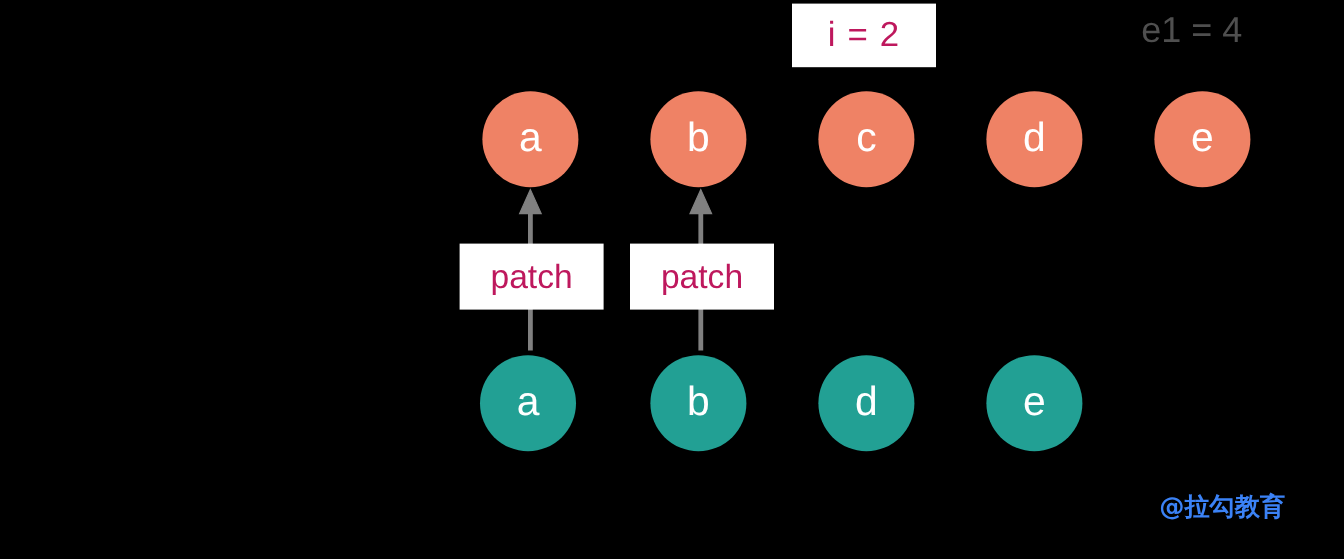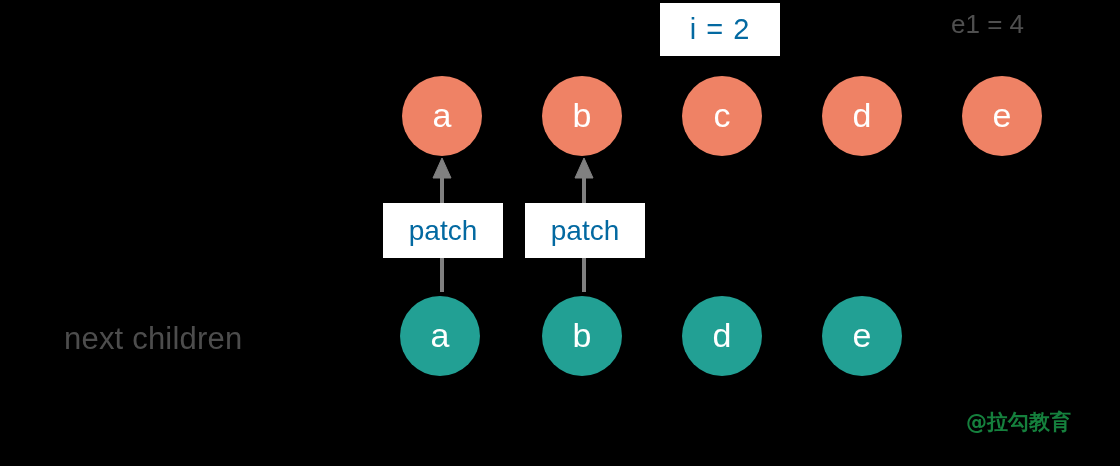--- a/index.html
+++ b/index.html
@@ -43,49 +43,49 @@
     line-height: 1;
   }
   .node-prev { background: #ef8265; }
   .node-next { background: #22a094; }
   .node span { display: block; transform: translateY(-1px); }
 
   
   .tagbox {
     position: absolute;
     background: #ffffff;
-    color: #0369a1;
+    color: #be185d;
     display: flex;
     align-items: center;
     justify-content: center;
     font-size: 29px;
     font-weight: 400;
     letter-spacing: 1px;
   }
   #box-i { left: 660px; top: 3px; width: 120px; height: 53px; }
   #box-patch-1 { left: 383px; top: 203px; width: 120px; height: 55px; font-size: 28px; letter-spacing: 0; }
   #box-patch-2 { left: 525px; top: 203px; width: 120px; height: 55px; font-size: 28px; letter-spacing: 0; }
 
   
   .ann {
     position: absolute;
     color: #4f4f4f;
-    font-size: 26px;
+    font-size: 30px;
     font-weight: 400;
     white-space: nowrap;
   }
   #ann-e1 { left: 951px; top: 9px; }
   #ann-e2 { left: 818px; top: 405px; }
 
   
   #watermark {
     position: absolute;
     left: 966px;
     top: 408px;
-    color: #15803d;
+    color: #3b82f6;
     font-size: 21px;
     font-weight: 700;
     white-space: nowrap;
     font-family: "DejaVu Sans", sans-serif;
   }
 
   
   .arrow-svg {
     position: absolute;
     left: 0;
@@ -104,21 +104,20 @@
     <g stroke="#808080" fill="#808080">
 
       <line x1="442" y1="292" x2="442" y2="172" stroke-width="4"></line>
       <polygon points="442,158 433,178 451,178"></polygon>
 
       <line x1="584" y1="292" x2="584" y2="172" stroke-width="4"></line>
       <polygon points="584,158 575,178 593,178"></polygon>
     </g>
   </svg>
 
-  <div class="row-label" id="label-next">next children</div>
 
   <div class="node node-prev" style="left:402px; top:76px;">
       <span>a</span>
     </div>
   <div class="node node-prev" style="left:542px; top:76px;">
       <span>b</span>
     </div>
   <div class="node node-prev" style="left:682px; top:76px;">
       <span>c</span>
     </div>

